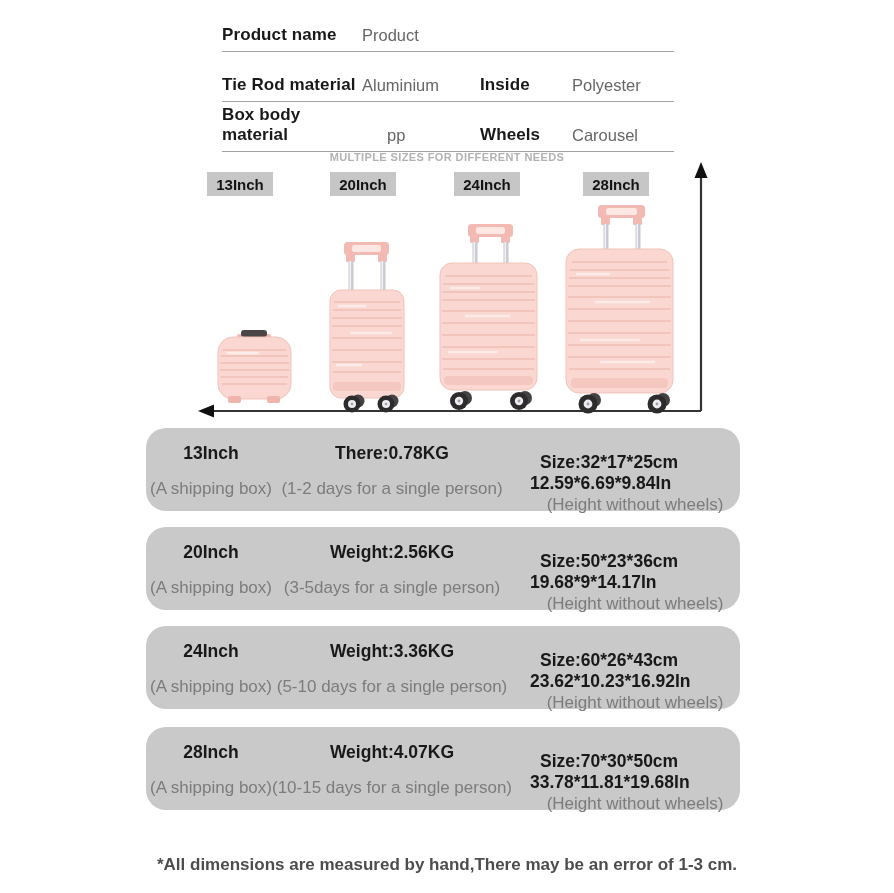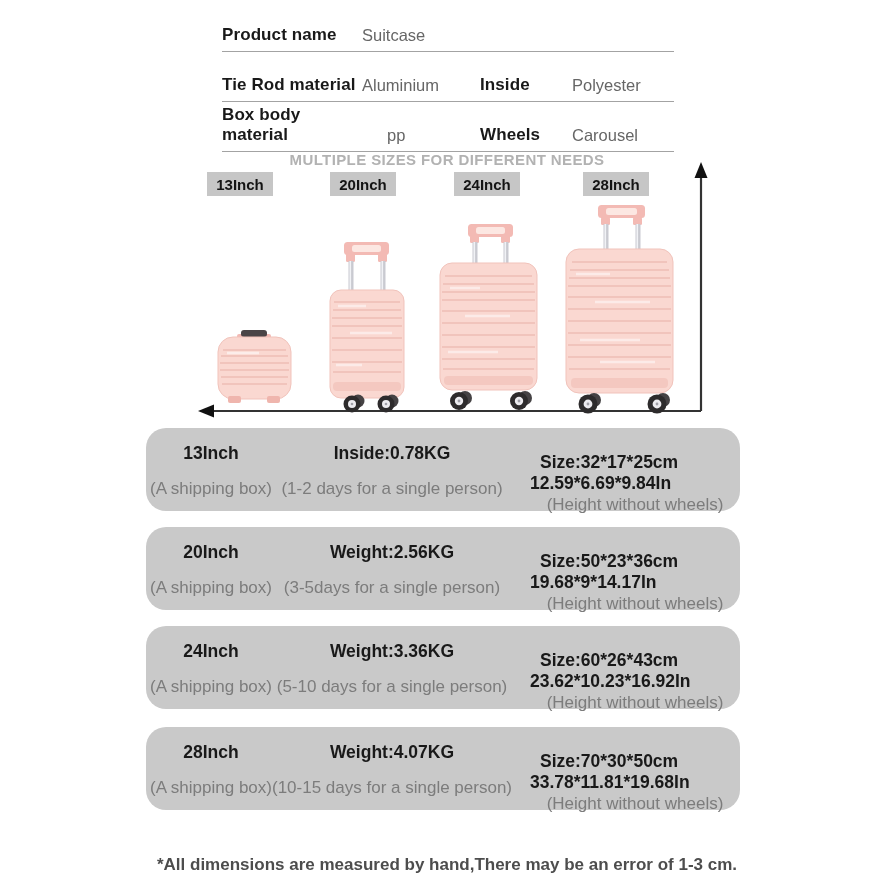--- a/index.html
+++ b/index.html
@@ -25,21 +25,21 @@
     display:grid;grid-template-columns:140px 118px 92px 102px;
     align-items:end;padding-bottom:6px;box-sizing:content-box;
   }
   .spec-label{font-weight:bold;font-size:17px;color:var(--ink);letter-spacing:.1px;}
   .spec-value{font-size:16.5px;color:var(--spec-value);}
   .spec-value.pp{padding-left:25px;}
 
   
   .sizes-heading{
     position:absolute;left:0;top:151px;width:894px;text-align:center;
-    color:var(--heading-gray);font-size:15px;font-weight:bold;letter-spacing:.4px;
+    color:var(--heading-gray);font-size:11px;font-weight:bold;letter-spacing:.4px;
   }
   .size-tag{
     position:absolute;top:172px;height:24px;width:66px;background:var(--tag-bg);
     display:flex;align-items:center;justify-content:center;
     font-weight:bold;font-size:15px;color:#141414;
   }
   .tag-13{left:207px;} .tag-20{left:330px;} .tag-24{left:454px;} .tag-28{left:583px;}
 
   .luggage-svg{position:absolute;left:140px;top:148px;}
 
@@ -66,21 +66,21 @@
   }
 </style>
 </head>
 <body>
 
 <div class="canvas">
 
   <div class="spec-table">
     <div class="spec-row">
       <span class="spec-label">Product name</span>
-      <span class="spec-value">Suitcase</span>
+      <span class="spec-value">Product</span>
       <span></span>
       <span></span>
     </div>
     <div class="spec-row">
       <span class="spec-label">Tie Rod material</span>
       <span class="spec-value">Aluminium</span>
       <span class="spec-label">Inside</span>
       <span class="spec-value">Polyester</span>
     </div>
     <div class="spec-row">
@@ -245,21 +245,21 @@
       </g>
     </g>
   </svg>
 
   <div class="drow drow-1">
     <div class="cell cell-a">
       <span class="main-line">13Inch</span>
       <span class="note-line">(A shipping box)</span>
     </div>
     <div class="cell cell-b">
-      <span class="main-line">Inside:0.78KG</span>
+      <span class="main-line">There:0.78KG</span>
       <span class="note-line">(1-2 days for a single person)</span>
     </div>
     <div class="cell cell-c">
       <span class="dim-cm">Size:32*17*25cm</span>
       <span class="dim-in">12.59*6.69*9.84In</span>
       <span class="dim-note">(Height without wheels)</span>
     </div>
   </div>
 
   <div class="drow drow-2">

